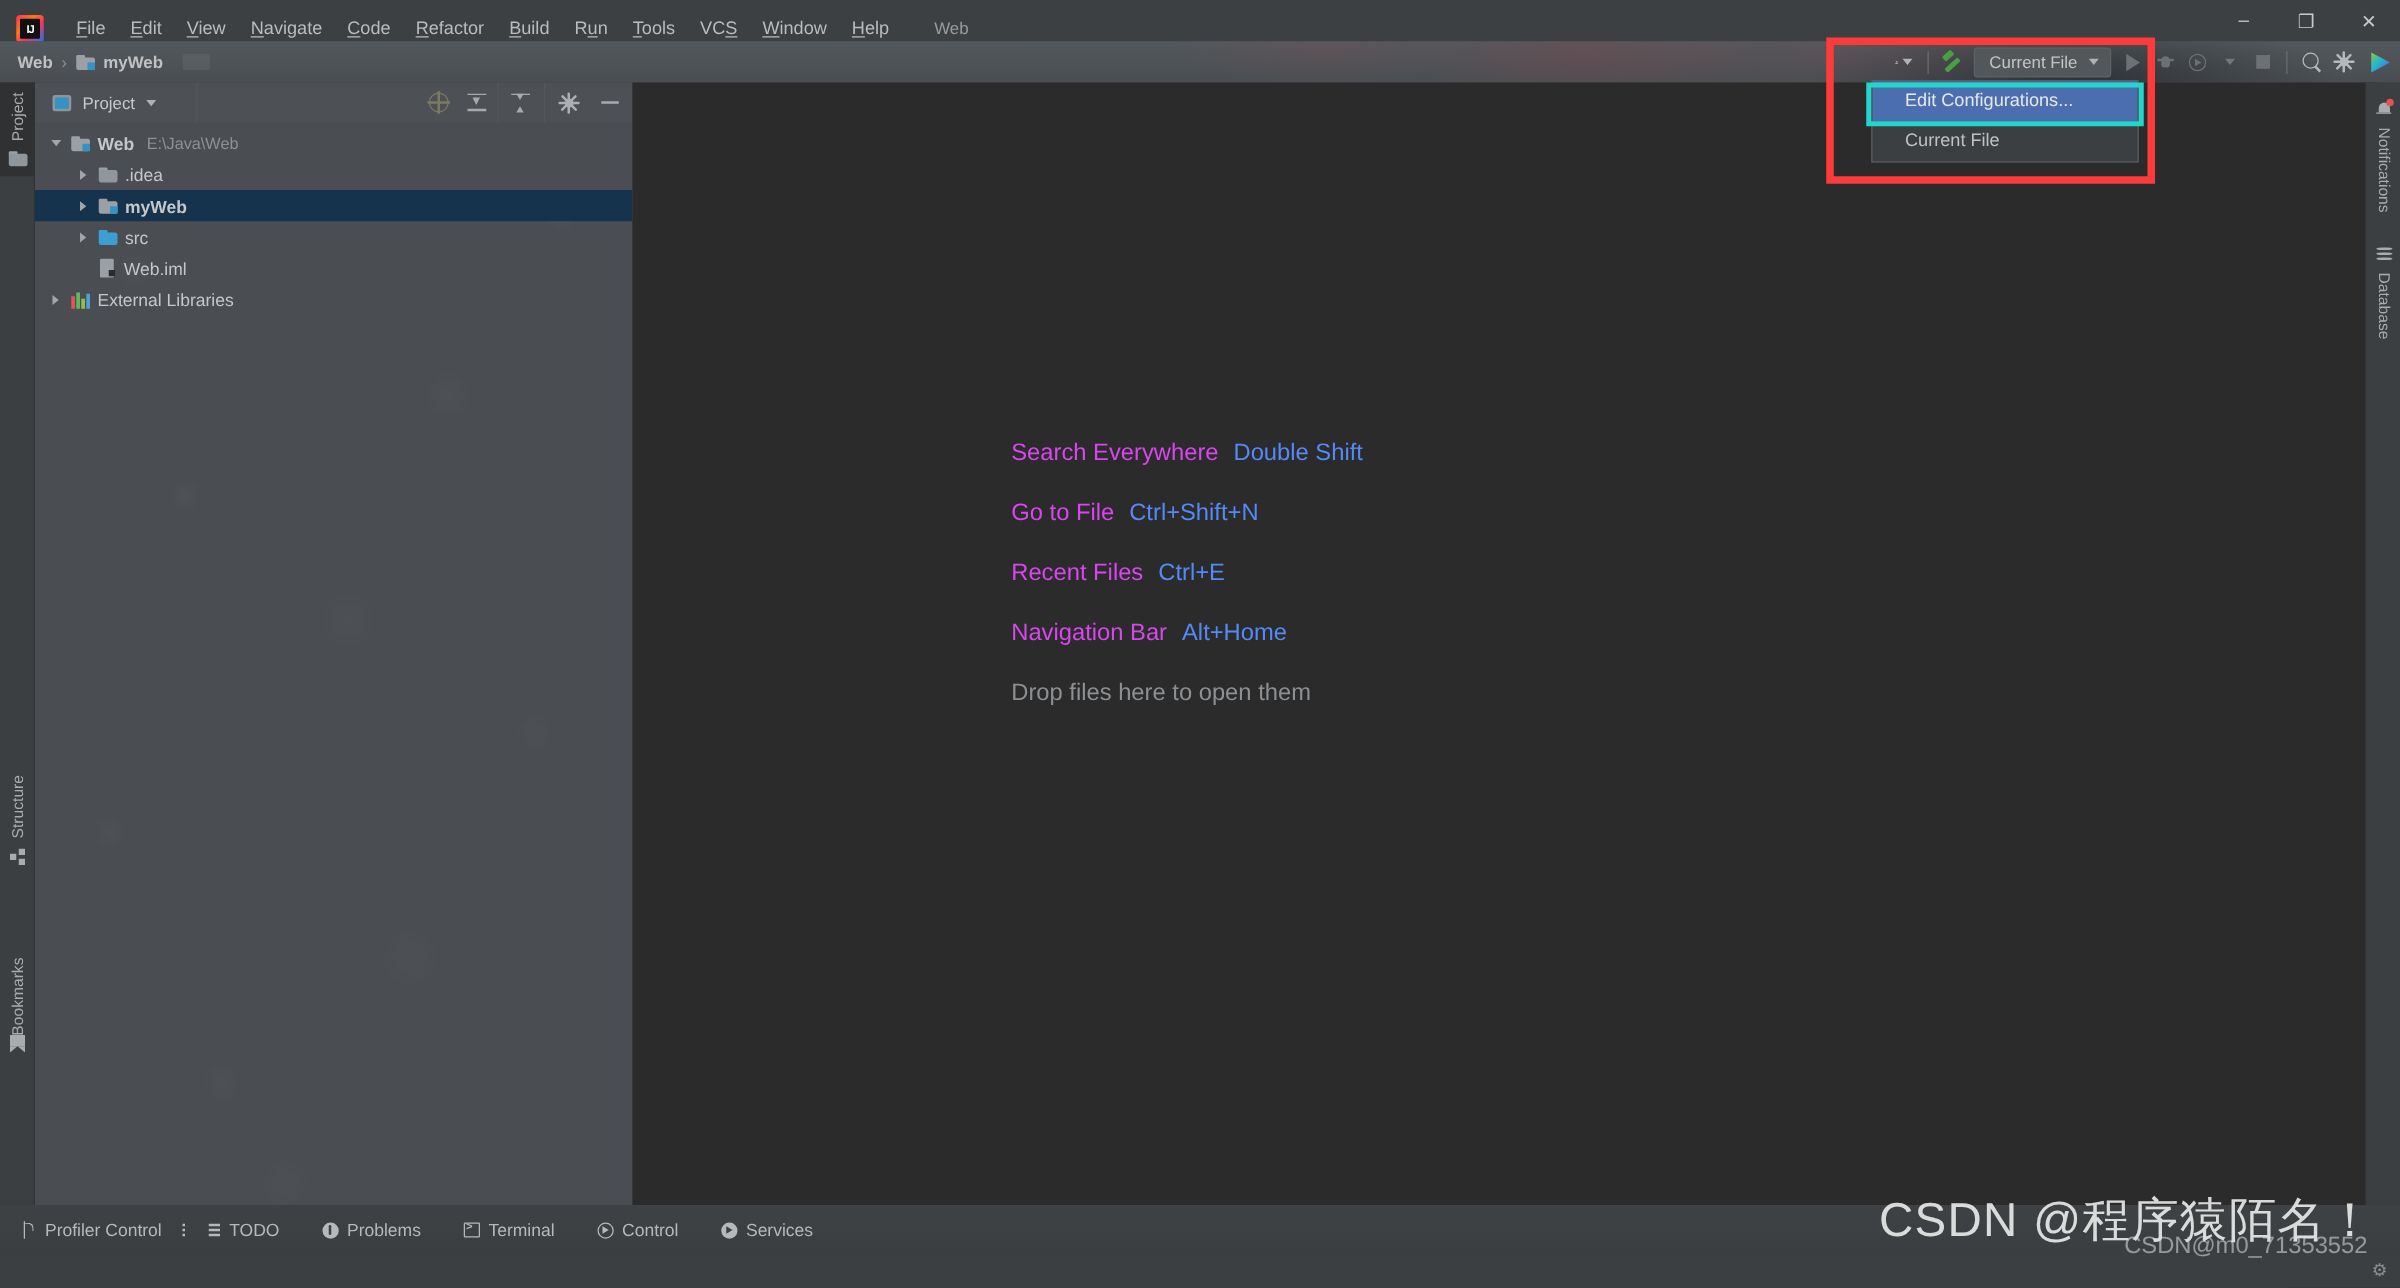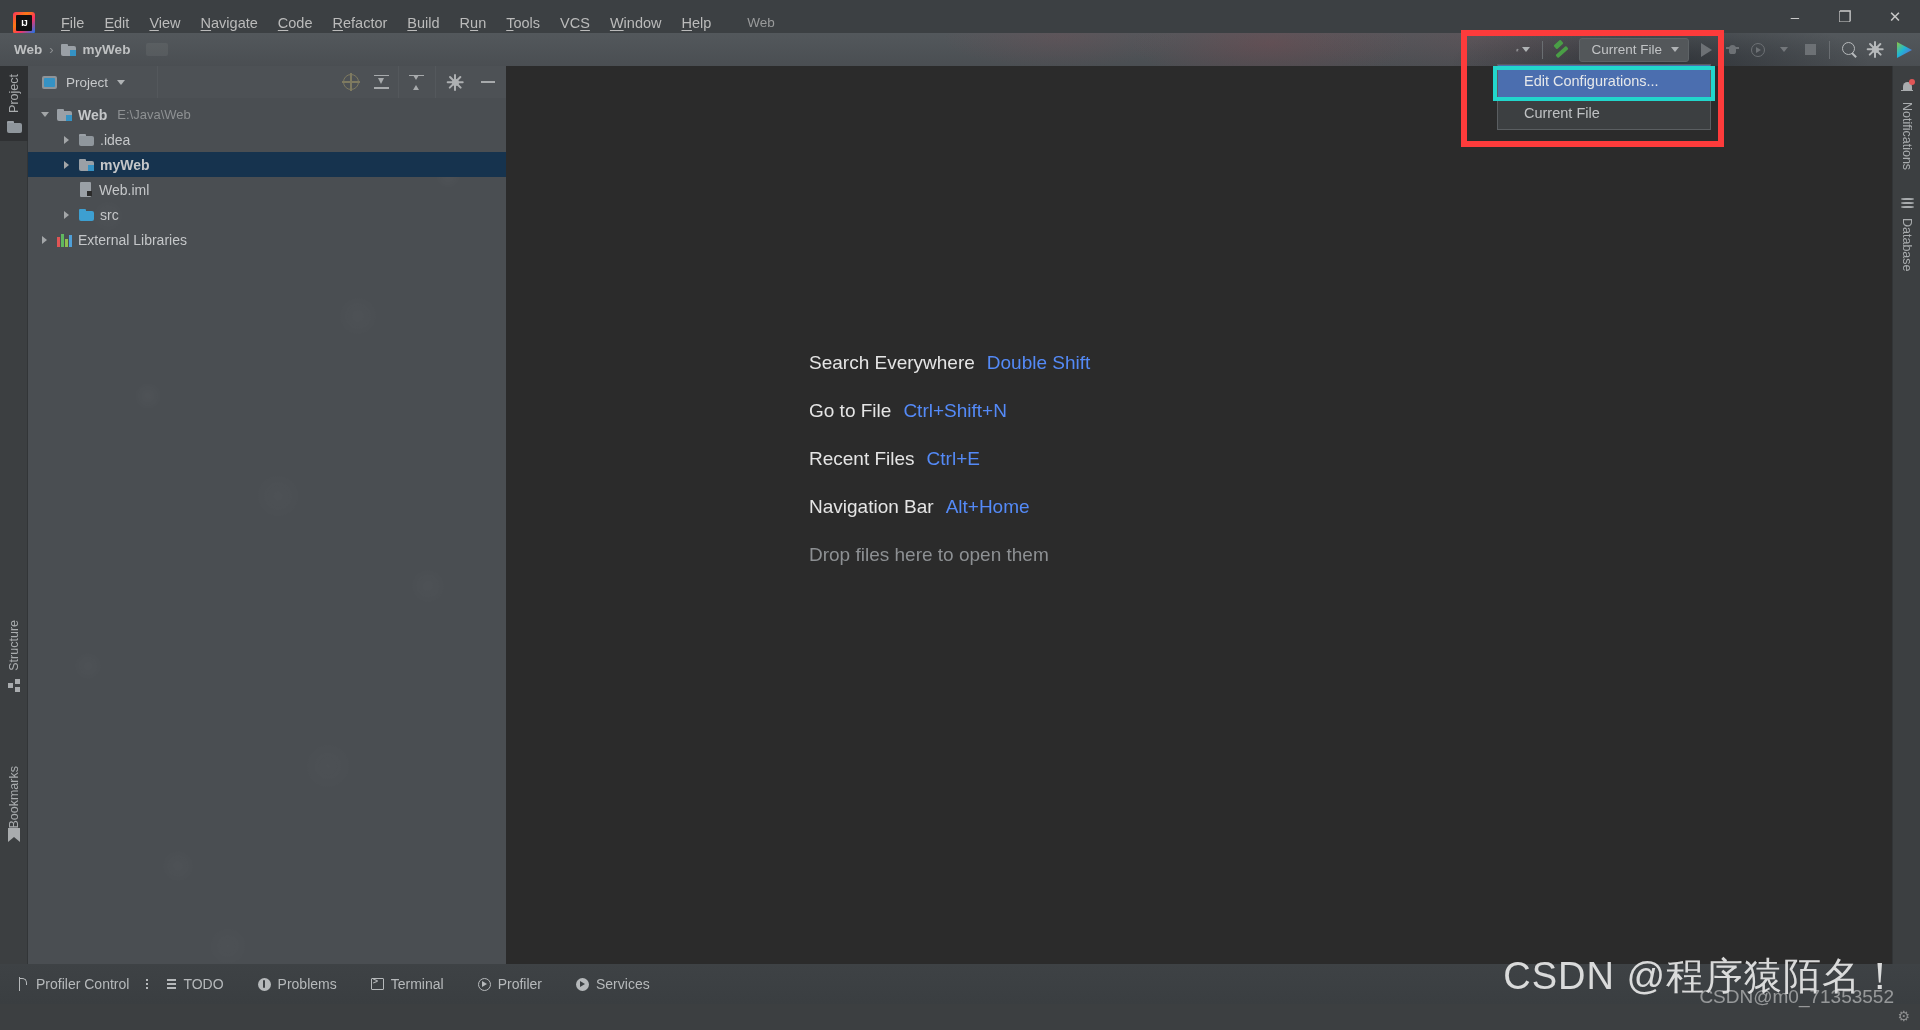--- a/index.html
+++ b/index.html
@@ -234,21 +234,21 @@
   
   .editor {
     position:absolute; left:506px; top:66px; width:1396px; height:898px;
     background:#2b2b2b;
   }
   .welcome {
     position:absolute; left:303px; top:286px;
     display:flex; flex-direction:column; gap:26px;
   }
   .wrow { display:flex; align-items:baseline; gap:12px; font-size:19px; }
-  .wlabel { color:#e5e5e5; }
+  .wlabel { color:#d946ef; }
   .wkey { color:#548af7; }
   .wplain { color:#8d9093; font-size:19px; }
 
   
   .rightbar {
     position:absolute; right:0; top:66px; width:28px; height:898px;
     background:#3c3f41; border-left:1px solid #323537;
   }
   .bell { position:relative;width:13px;height:14px; }
   .bell:before{content:"";position:absolute;left:2px;top:2px;width:9px;height:8px;border-radius:5px 5px 0 0;background:#a9acae;}
@@ -540,32 +540,32 @@
       <div class="trow sel" style="padding-left:32px">
         <span class="chev right"></span>
         <span class="ic-folder mod">
             <span class="tab"></span>
             <span class="body"></span>
             <span class="badge"></span>
           </span>
         <span class="bold">myWeb</span>
       </div>
 
-      <div class="trow" style="padding-left:51px">
-        <span class="ic-iml"></span>
-        <span>Web.iml</span>
-      </div>
-
       <div class="trow" style="padding-left:32px">
         <span class="chev right"></span>
         <span class="ic-folder">
             <span class="tab" style="background:#3d9fd1"></span>
             <span class="body" style="background:#3d9fd1"></span>
           </span>
         <span>src</span>
+      </div>
+
+      <div class="trow" style="padding-left:51px">
+        <span class="ic-iml"></span>
+        <span>Web.iml</span>
       </div>
 
       <div class="trow">
         <span class="chev right"></span>
         <span class="ic-lib">
           <i style="height:10px;background:#e05555"></i>
           <i style="height:13px;background:#5fb85f"></i>
           <i style="height:8px;background:#8fbf4f"></i>
           <i style="height:12px;background:#4f9fd8"></i>
         </span>
@@ -636,21 +636,21 @@
     <div class="tw">
       <span class="prob-ic"></span>
       <span>Problems</span>
     </div>
     <div class="tw">
       <span class="term-ic"></span>
       <span>Terminal</span>
     </div>
     <div class="tw">
       <span class="prof-ic"></span>
-      <span>Profiler</span>
+      <span>Control</span>
     </div>
     <div class="tw">
       <span class="svc-ic"></span>
       <span>Services</span>
     </div>
   </div>
 
 
   <div class="dropdown">
     <div class="dd-item active">

